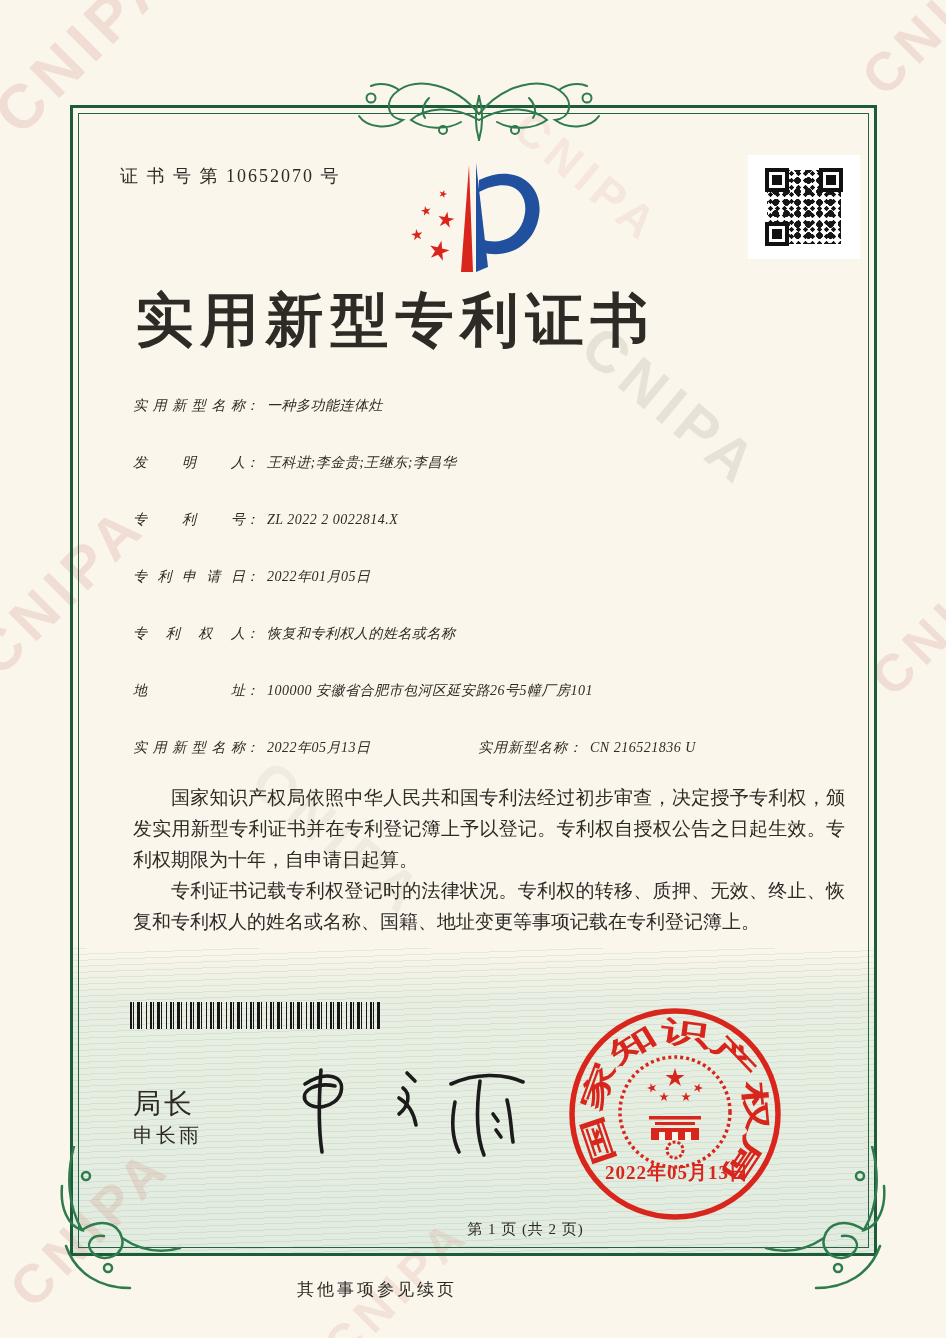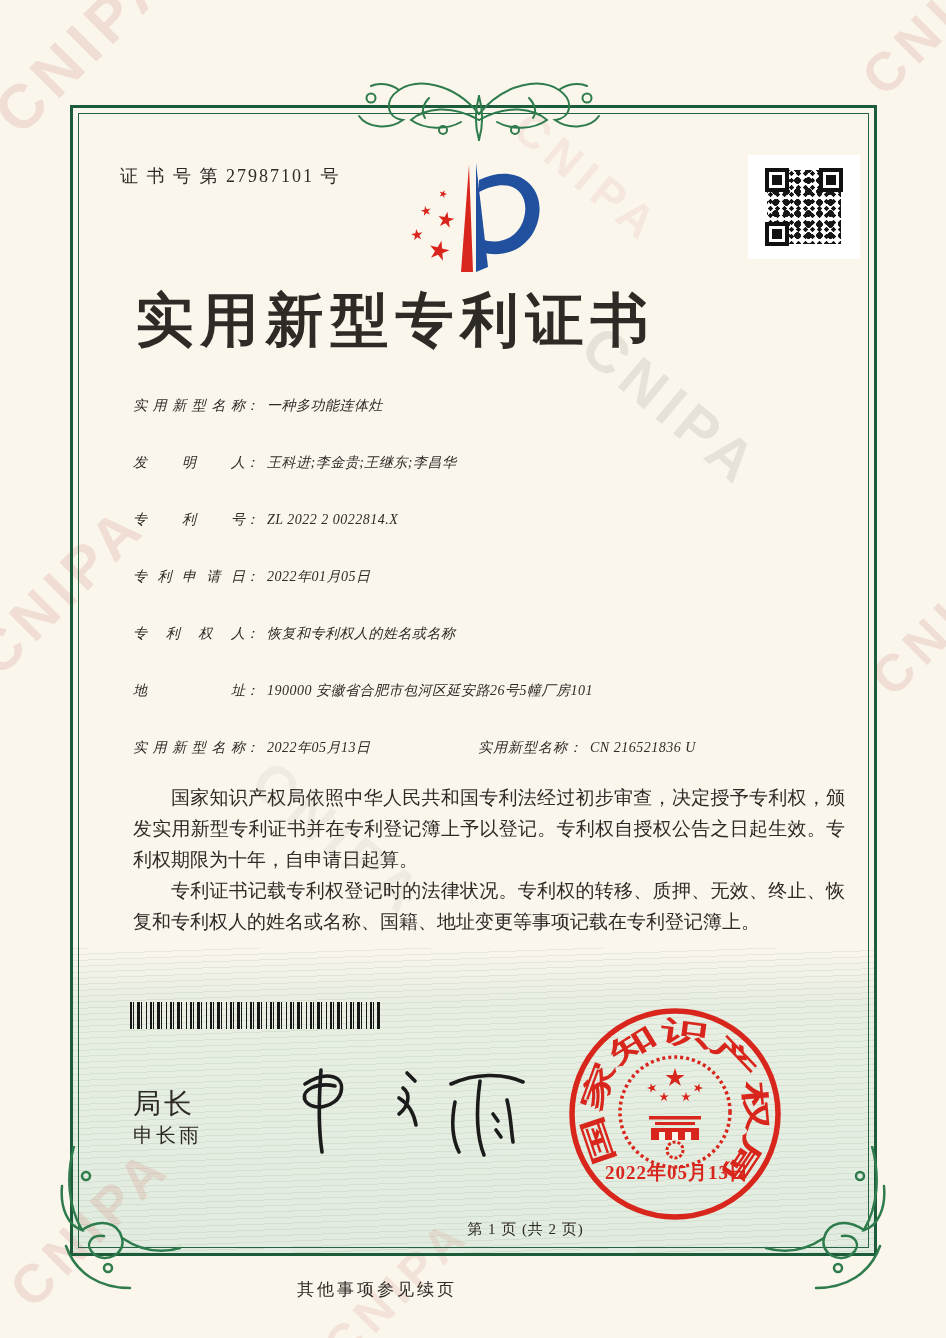--- a/index.html
+++ b/index.html
@@ -136,21 +136,21 @@
     <g stroke="#2e7b4c" stroke-width="2.5" fill="none" stroke-linecap="round">
       <path d="M18,0 C10,30 12,60 26,84 C12,80 4,62 6,40"></path>
       <path d="M26,84 C44,72 62,76 66,92 C70,108 50,118 38,108 C28,100 34,88 48,90"></path>
       <path d="M66,92 C84,104 104,108 124,102"></path>
       <path d="M10,100 C20,128 44,142 74,142"></path>
       <circle cx="30" cy="30" r="4"></circle>
       <circle cx="52" cy="122" r="4"></circle>
     </g>
   </svg>
 
-  <div class="abs cert-no">证 书 号 第 27987101 号</div>
+  <div class="abs cert-no">证 书 号 第 10652070 号</div>
 
   <svg class="abs" style="left:393px; top:150px;" width="160" height="130" viewBox="0 0 160 130">
     <defs>
       <path id="star10" d="M0,-10 L2.2,-3.1 L9.5,-3.1 L3.6,1.2 L5.9,8.1 L0,3.8 L-5.9,8.1 L-3.6,1.2 L-9.5,-3.1 L-2.2,-3.1 Z"></path>
     </defs>
     <polygon points="76,15 68,122 80,122" fill="#d8261d"></polygon>
     <polygon points="83,13 83,122 95,117" fill="#20509e"></polygon>
     <path d="M86,30 C124,12 151,36 146,66 C141,96 114,110 88,102 L88,89 C110,97 129,85 132,63 C135,40 116,26 86,42 Z" fill="#20509e"></path>
     <g fill="#d8261d">
       <use href="#star10" transform="translate(50,44) scale(0.42) rotate(18)"></use>
@@ -182,21 +182,21 @@
     <div class="frow">
       <span class="flabel">专利号</span><span class="fcolon">：</span><span class="fvalue">ZL 2022 2 0022814.X</span>
     </div>
     <div class="frow">
       <span class="flabel">专利申请日</span><span class="fcolon">：</span><span class="fvalue">2022年01月05日</span>
     </div>
     <div class="frow">
       <span class="flabel">专利权人</span><span class="fcolon">：</span><span class="fvalue">恢复和专利权人的姓名或名称</span>
     </div>
     <div class="frow">
-      <span class="flabel">地址</span><span class="fcolon">：</span><span class="fvalue">190000 安徽省合肥市包河区延安路26号5幢厂房101</span>
+      <span class="flabel">地址</span><span class="fcolon">：</span><span class="fvalue">100000 安徽省合肥市包河区延安路26号5幢厂房101</span>
     </div>
     <div class="frow">
       <span class="flabel">实用新型名称</span><span class="fcolon">：</span><span class="fvalue">2022年05月13日</span>
       <span class="pair2">
         <span class="flabel2">实用新型名称</span><span class="fcolon">：</span><span class="fvalue">CN 216521836 U</span>
       </span>
     </div>
   </div>
 
   <div class="abs paras">

